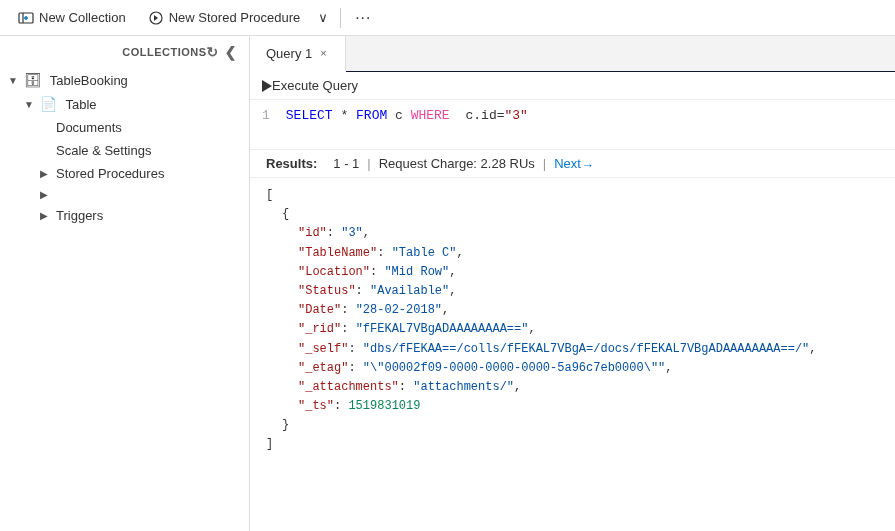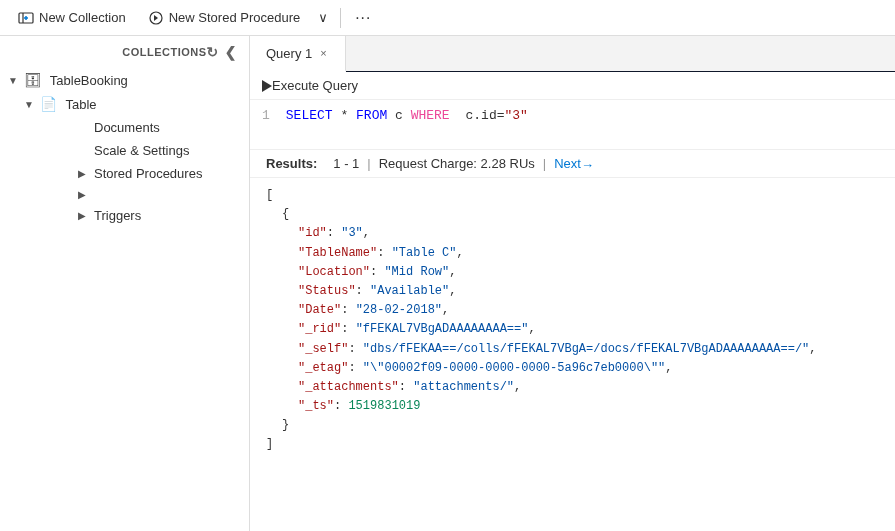--- a/index.html
+++ b/index.html
@@ -93,21 +93,21 @@
     .tree-item {
       display: flex;
       align-items: center;
       padding: 4px 8px;
       cursor: pointer;
       color: #333;
       gap: 4px;
     }
     .tree-item.level-0 { padding-left: 8px; }
     .tree-item.level-1 { padding-left: 24px; }
-    .tree-item.level-2 { padding-left: 40px; margin-left: 38px; }
+    .tree-item.level-2 { padding-left: 40px; }
     .tree-chevron { font-size: 10px; color: #555; margin-right: 2px; width: 10px; display: inline-block; }
     .tree-icon { margin-right: 4px; font-size: 14px; }
     .tree-label { font-size: 13px; }
 
     
     .right-panel {
       flex: 1;
       display: flex;
       flex-direction: column;
       background: #fff;

